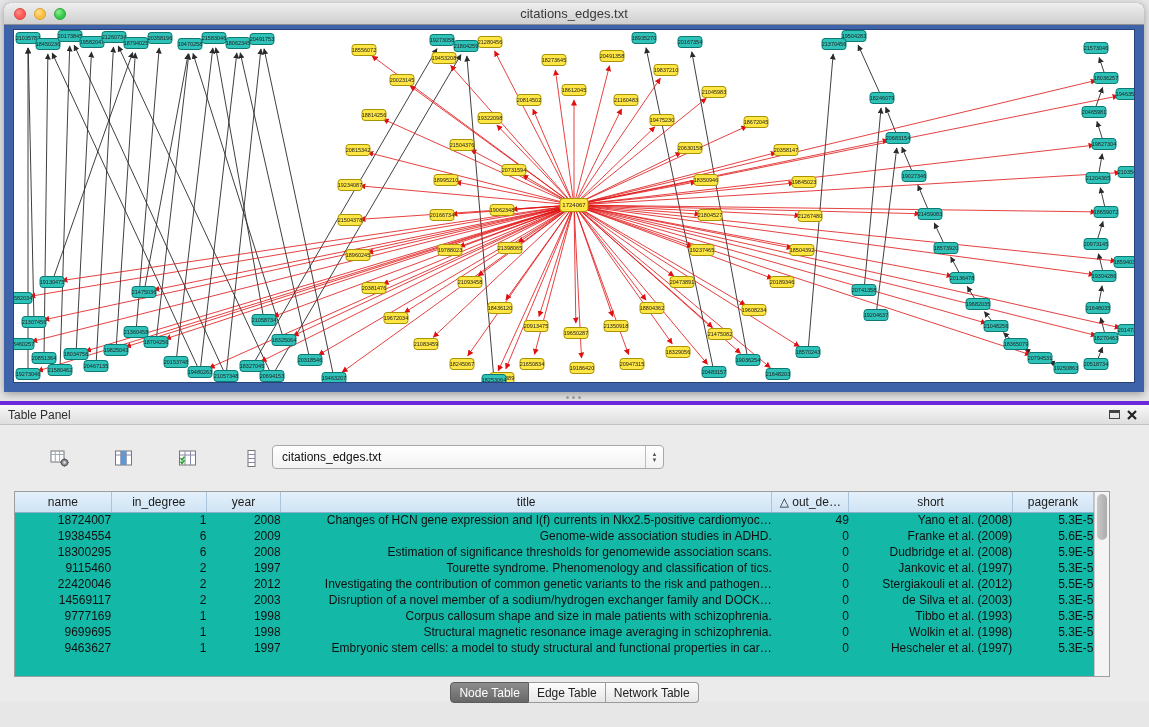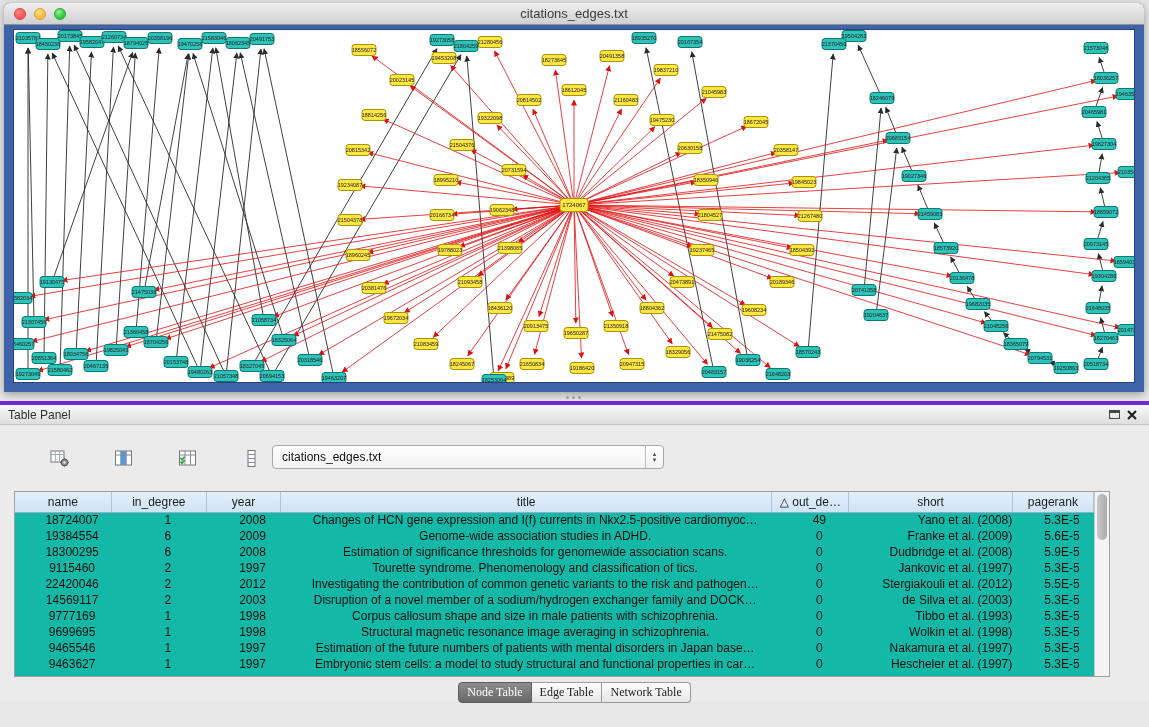--- a/index.html
+++ b/index.html
@@ -55,32 +55,32 @@
   .combo-arrows span { font-size:6px; line-height:6px; }
 
   .tbl-wrap { position:absolute; left:14px; top:86px; width:1096px; height:186px;
               border:1px solid #9e9e9e; background:#14b8a6; display:flex; }
   .tbl { flex:1; overflow:hidden; }
   .tbl table { border-collapse:collapse; table-layout:fixed; width:100%; }
   .tbl th { height:20px; background:linear-gradient(#e3f0fb,#cfe3f4); border-right:1px solid #aac4da;
             border-bottom:1px solid #8fb0cc; font-size:12px; font-weight:normal; color:#1c1c1c;
             overflow:hidden; white-space:nowrap; }
   .tbl td { height:16px; font-size:12px; color:#101010; white-space:nowrap; overflow:hidden; }
-  .al { text-align:center; padding-left:18px; }
+  .al { text-align:right; padding-left:18px; }
   .ac { text-align:right;margin-top:17px; }
   .cw0{width:96px}.cw1{width:95px}.cw2{width:74px}.cw3{width:490px}.cw4{width:77px}.cw5{width:163px}.cw6{width:81px}
   .vscroll { width:15px; background:#f4f4f4; border-left:1px solid #c9c9c9; position:relative; }
   .vthumb { position:absolute; left:2px; top:2px; width:10px; height:46px; border-radius:5px;
             background:linear-gradient(90deg,#c9c9c9,#ababab); }
 
   .tabbar { position:absolute; left:0; top:277px; width:100%; display:flex; justify-content:center; }
   .tabseg { display:flex; }
   .tabseg button { height:21px; padding:0 8px; font-size:12px; border:1px solid #9a9a9a; border-left:none;
                    background:linear-gradient(#fdfdfd,#e6e6e6); color:#222; cursor:default;
-                   font-family:Liberation Serif, serif; }
+                   font-family:Liberation Sans, sans-serif; }
   .tabseg button:first-child { border-left:1px solid #9a9a9a; border-radius:4px 0 0 4px; }
   .tabseg button:last-child  { border-radius:0 4px 4px 0; }
   .tabseg button.active { background:linear-gradient(#8d8d8d,#676767); color:#fff; border-color:#5c5c5c; }
 
   
   .statusbar { position:absolute; left:0; top:732px; width:1149px; height:26px;
                background:linear-gradient(#ededed,#dcdcdc); border-top:1px solid #bdbdbd;
                display:flex; align-items:center; justify-content:flex-end; padding-right:10px; gap:6px; }
   .mem-label { font-size:11px; color:#333; }
   .mem-dot { width:11px; height:11px; border-radius:50%;
@@ -924,29 +924,20 @@
             <tr>
               <td class="cw0 al">9699695</td>
               <td class="cw1 al">1</td>
               <td class="cw2 al">1998</td>
               <td class="cw3 al">Structural magnetic resonance image averaging in schizophrenia.</td>
               <td class="cw4 al">0</td>
               <td class="cw5 ac">Wolkin et al. (1998)</td>
               <td class="cw6 al">5.3E-5</td>
             </tr>
             <tr>
-              <td class="cw0 al">9465546</td>
-              <td class="cw1 al">1</td>
-              <td class="cw2 al">1997</td>
-              <td class="cw3 al">Estimation of the future numbers of patients with mental disorders in Japan base…</td>
-              <td class="cw4 al">0</td>
-              <td class="cw5 ac">Nakamura et al. (1997)</td>
-              <td class="cw6 al">5.3E-5</td>
-            </tr>
-            <tr>
               <td class="cw0 al">9463627</td>
               <td class="cw1 al">1</td>
               <td class="cw2 al">1997</td>
               <td class="cw3 al">Embryonic stem cells: a model to study structural and functional properties in car…</td>
               <td class="cw4 al">0</td>
               <td class="cw5 ac">Hescheler et al. (1997)</td>
               <td class="cw6 al">5.3E-5</td>
             </tr>
           </tbody>
       </table>

